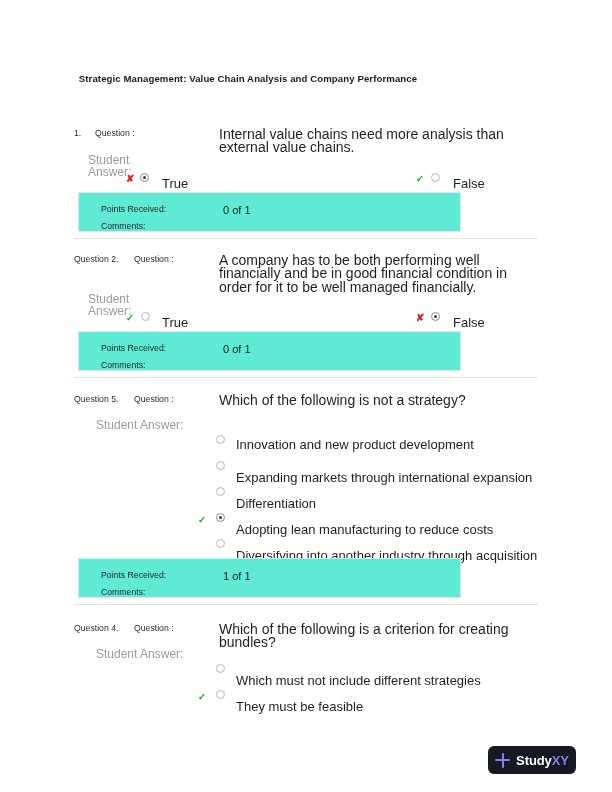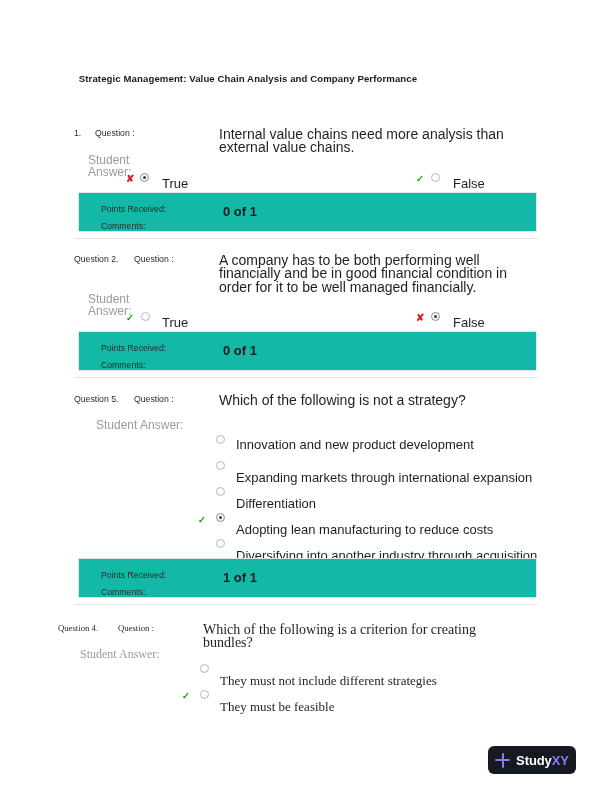--- a/index.html
+++ b/index.html
@@ -121,37 +121,37 @@
     position: absolute;
     font-size: 13px;
     color: #1f1f1f;
     white-space: nowrap;
   }
 
   
   .points-box {
     position: absolute;
     left: 4px;
-    width: 459px;
+    width: 383px;
     height: 40px;
     box-sizing: border-box;
-    background: #14b8a6;
+    background: #5eead4;
     border: 1px solid #e4e4e4;
   }
   .pb-label {
     position: absolute;
     left: 22px;
     font-size: 8.7px;
     color: #2a2a2a;
   }
   .pb-value {
     position: absolute;
     left: 144px;
-    font-size: 13px;
-    font-weight: bold;
+    font-size: 11px;
+    font-weight: normal;
     color: #1b1b1b;
   }
   .divider {
     position: absolute;
     left: 0;
     width: 464px;
     height: 0;
     border-top: 1px solid #e2e2e2;
   }
 
@@ -296,32 +296,32 @@
     </div>
 
     <div class="points-box" style="top:164px;">
       <span class="pb-label" style="top:11px;">Points Received:</span>
       <span class="pb-value" style="top:11px;">1 of 1</span>
       <span class="pb-label" style="top:28px;">Comments:</span>
     </div>
     <div class="divider" style="top:210px;"></div>
   </div>
 
-  <div class="qblock" style="position:absolute; left:58px; top:623px;font-family:Liberation Serif, serif;">
+  <div class="qblock" style="position:absolute; left:74px; top:623px;">
     <div class="qhead">
       <span class="q-num">Question 4.</span>
       <span class="q-label wide">Question :</span>
       <span class="q-text">Which of the following is a criterion for creating bundles?</span>
     </div>
 
     <div class="sa-label" style="left:22px; top:26px;">Student Answer:</div>
 
     <div class="opt-row">
       <span class="radio" style="left:142px; top:25px;"></span>
-      <span class="opt-text" style="left:162px; top:34px;">They must not include different strategies</span>
+      <span class="opt-text" style="left:162px; top:34px;">Which must not include different strategies</span>
     </div>
     <div class="opt-row">
       <span class="mark check" style="left:124px; top:53px;">✓</span>
       <span class="radio" style="left:142px; top:51px;"></span>
       <span class="opt-text" style="left:162px; top:60px;">They must be feasible</span>
     </div>
   </div>
 
   <div class="logo">
     <span class="logo-plus"></span>

